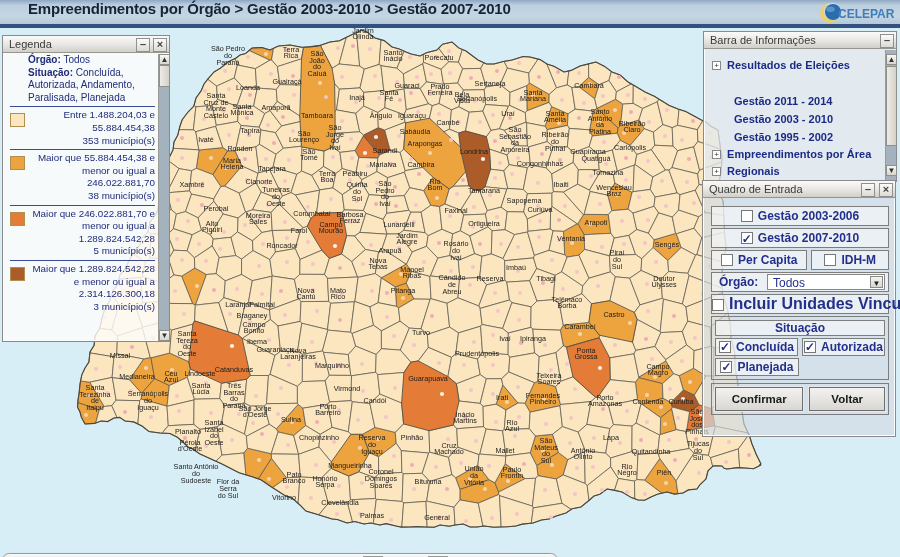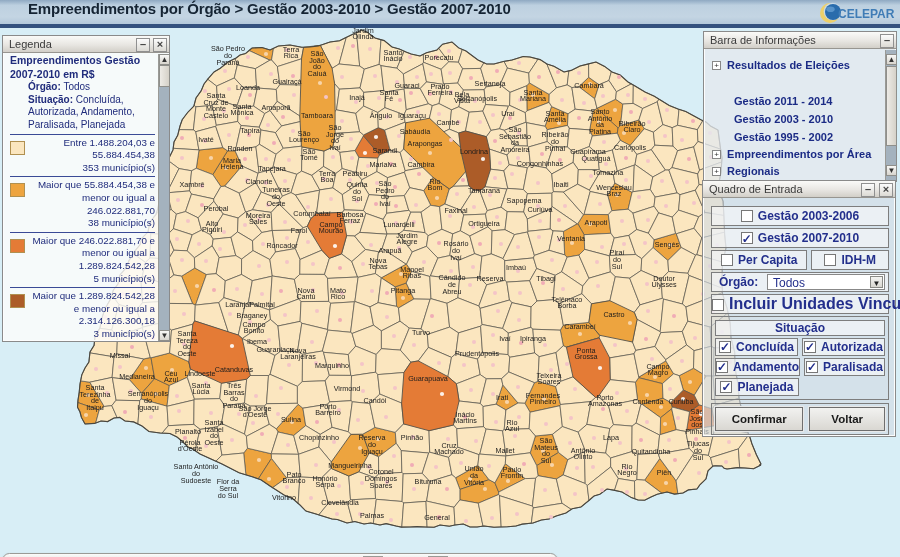--- a/index.html
+++ b/index.html
@@ -1222,21 +1222,20 @@
 <div id="legend" class="panel">
  <div class="ptitle">Legenda
    <span class="wbtn" style="right:19px;">–</span><span class="wbtn" style="right:2px;">×</span>
  </div>
  <div class="sb" style="right:0;top:18px;bottom:0;">
    <span class="sbarr" style="top:0;">▲</span>
    <span class="sbth" style="top:11px;height:22px;"></span>
    <span class="sbarr" style="bottom:0;">▼</span>
  </div>
  <div class="body">
-  <b class="t">Empreendimentos Gestão 2007-2010 em R$</b>
   <div style="margin:0 0 2px 18px;"><b>Órgão:</b> Todos<br><b>Situação:</b> Concluída, Autorizada, Andamento, Paralisada, Planejada</div>
   <div class="lgrow"><span class="sw" style="background:#FBE6BF;"></span>Entre 1.488.204,03 e<br>55.884.454,38<br>353 município(s)</div>
   <div class="lgrow"><span class="sw" style="background:#EDA43F;"></span>Maior que 55.884.454,38 e<br>menor ou igual a<br>246.022.881,70<br>38 município(s)</div>
   <div class="lgrow"><span class="sw" style="background:#E47B36;"></span>Maior que 246.022.881,70 e<br>menor ou igual a<br>1.289.824.542,28<br>5 município(s)</div>
   <div class="lgrow"><span class="sw" style="background:#AC5C28;"></span>Maior que 1.289.824.542,28<br>e menor ou igual a<br>2.314.126.300,18<br>3 município(s)</div>
  </div>
 </div>
 
 <div id="infobar" class="panel">
  <div class="ptitle">Barra de Informações
@@ -1270,24 +1269,20 @@
       </div>
   <div class="qbox" style="text-align:left;padding-left:7px;"><b>Órgão:</b>
     <span style="position:absolute;left:55px;top:1px;right:3px;bottom:1px;background:#fff;border:1px solid #888;font-weight:normal;color:#232F8C;text-align:left;padding-left:5px;line-height:16px;">Todos<span style="position:absolute;right:1px;top:1px;width:13px;bottom:1px;background:linear-gradient(#f4f4f2,#d8d6d0);border:1px solid #8a8a86;font-size:8px;text-align:center;line-height:13px;color:#222;">▼</span></span>
   </div>
   <div class="qbox" style="font-size:16px;"><span class="cb"></span>Incluir Unidades Vinculadas</div>
   <div style="border:1px solid #7d7d7d;padding:3px 3px 2px 3px;margin-top:2px;">
     <div class="qbox" style="height:16px;line-height:14px;">Situação</div>
     <div class="row2">
           <div class="qbox qs"><span class="cb ck"></span>Concluída</div>
           <div class="qbox qs"><span class="cb ck"></span>Autorizada</div>
-        </div>
-    <div class="row2">
-          <div class="qbox qs"><span class="cb ck"></span>Andamento</div>
-          <div class="qbox qs"><span class="cb ck"></span>Paralisada</div>
         </div>
     <div class="row2">
           <div class="qbox qs" style="margin-bottom:1px;"><span class="cb ck"></span>Planejada</div>
           <div style="flex:1;"></div>
         </div>
   </div>
   <div style="border:1px solid #7d7d7d;padding:3px;margin-top:3px;display:flex;gap:6px;">
     <div class="btn" style="flex:1;">Confirmar</div>
         <div class="btn" style="flex:0.85;">Voltar</div>
   </div>

